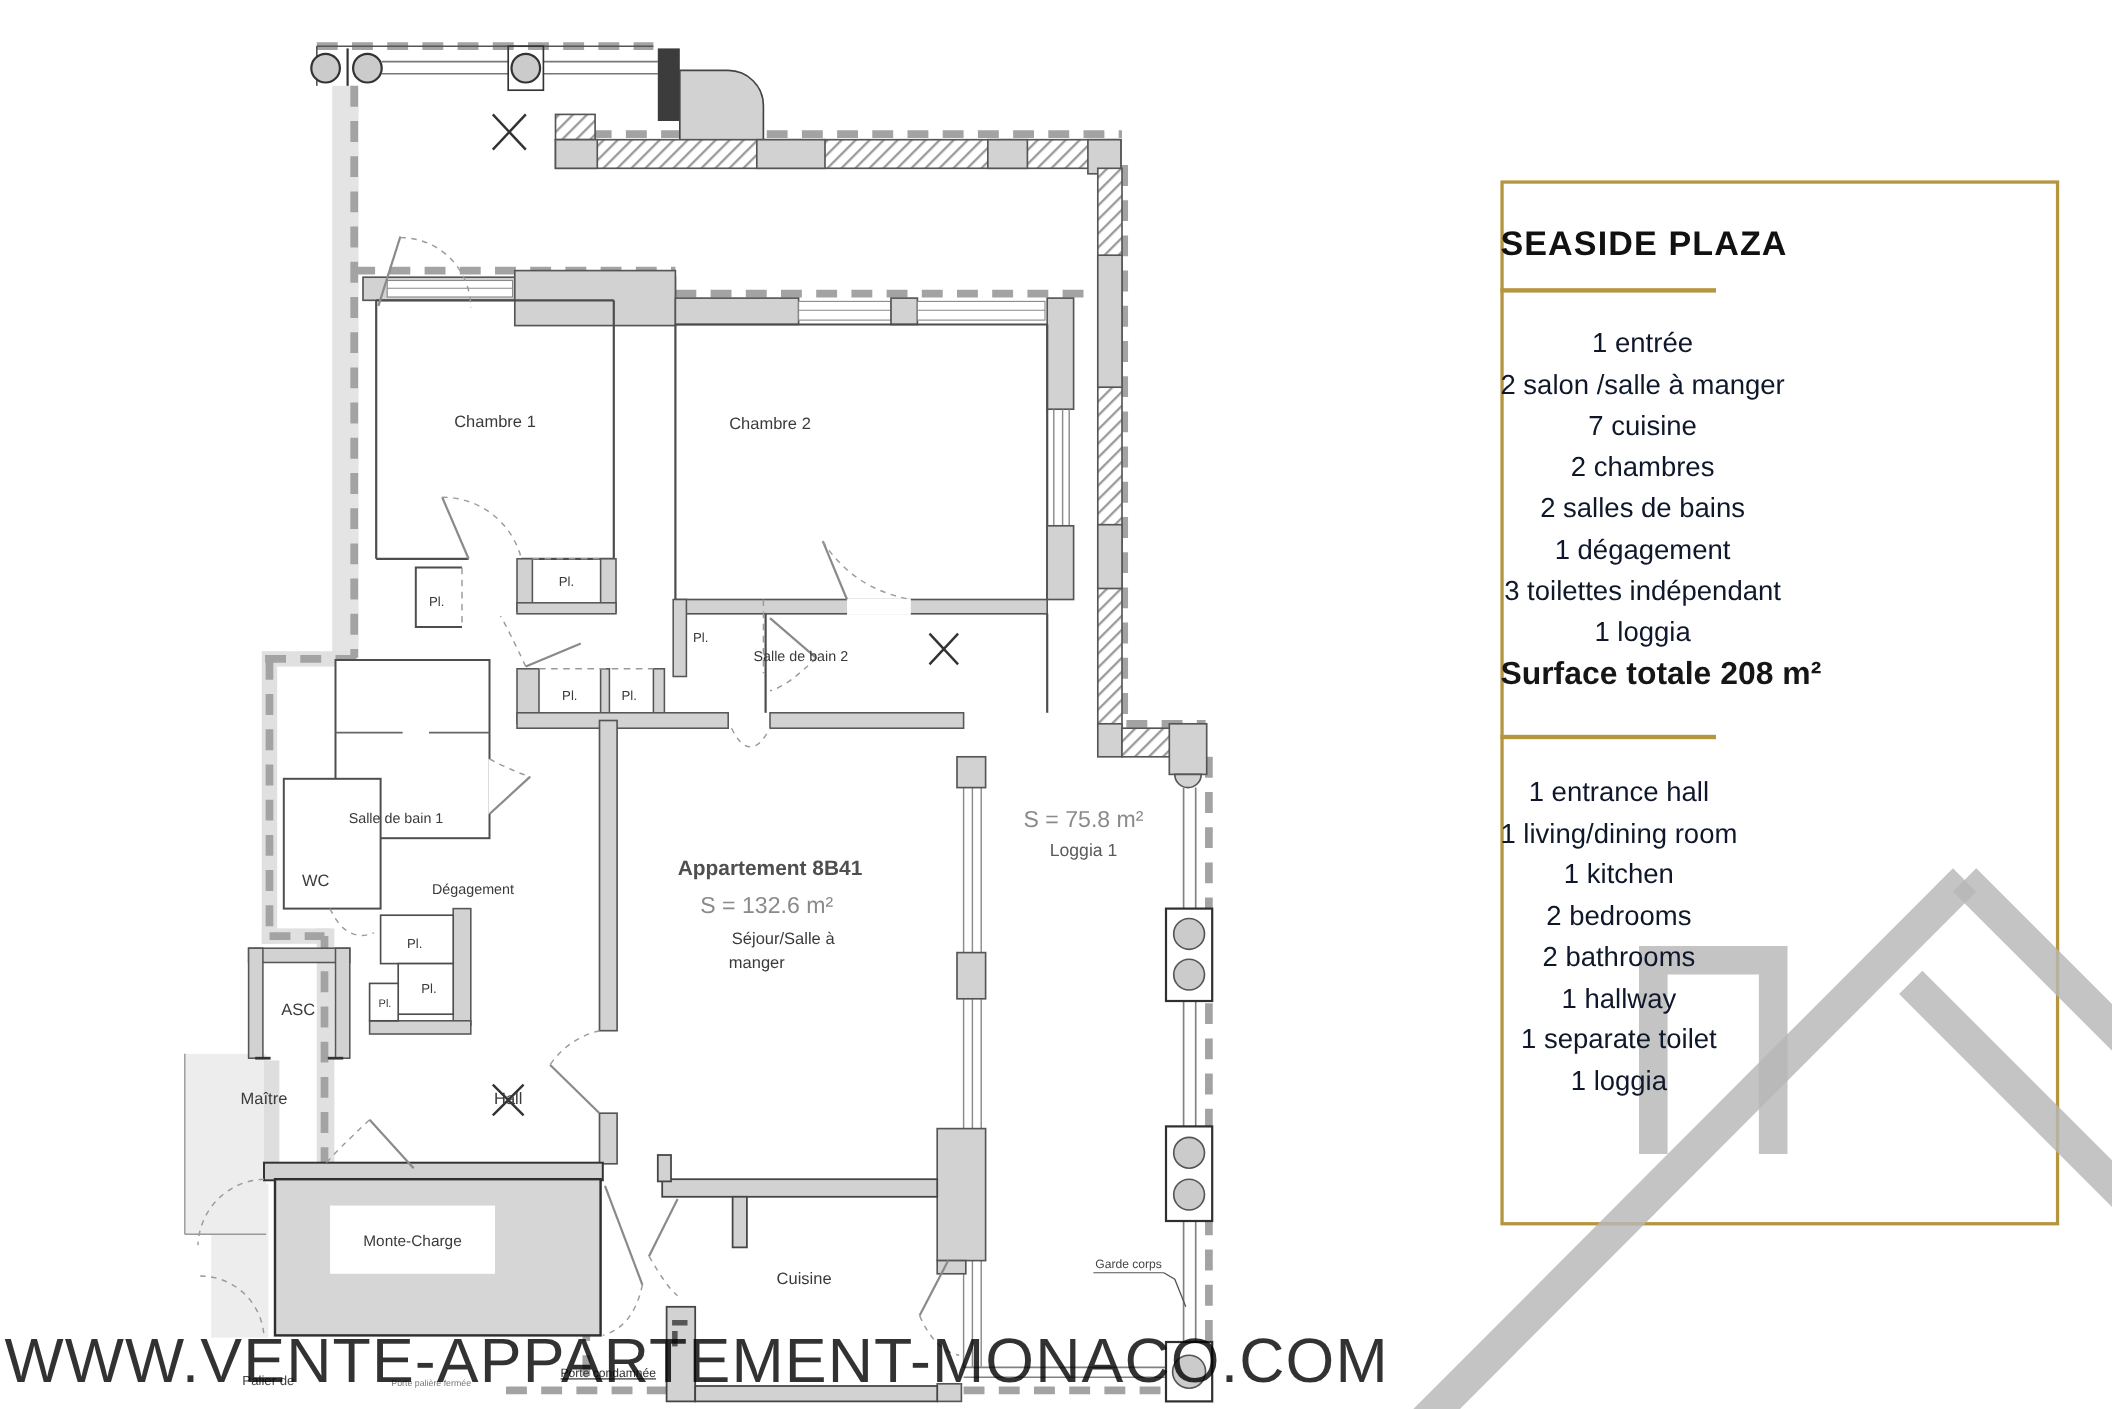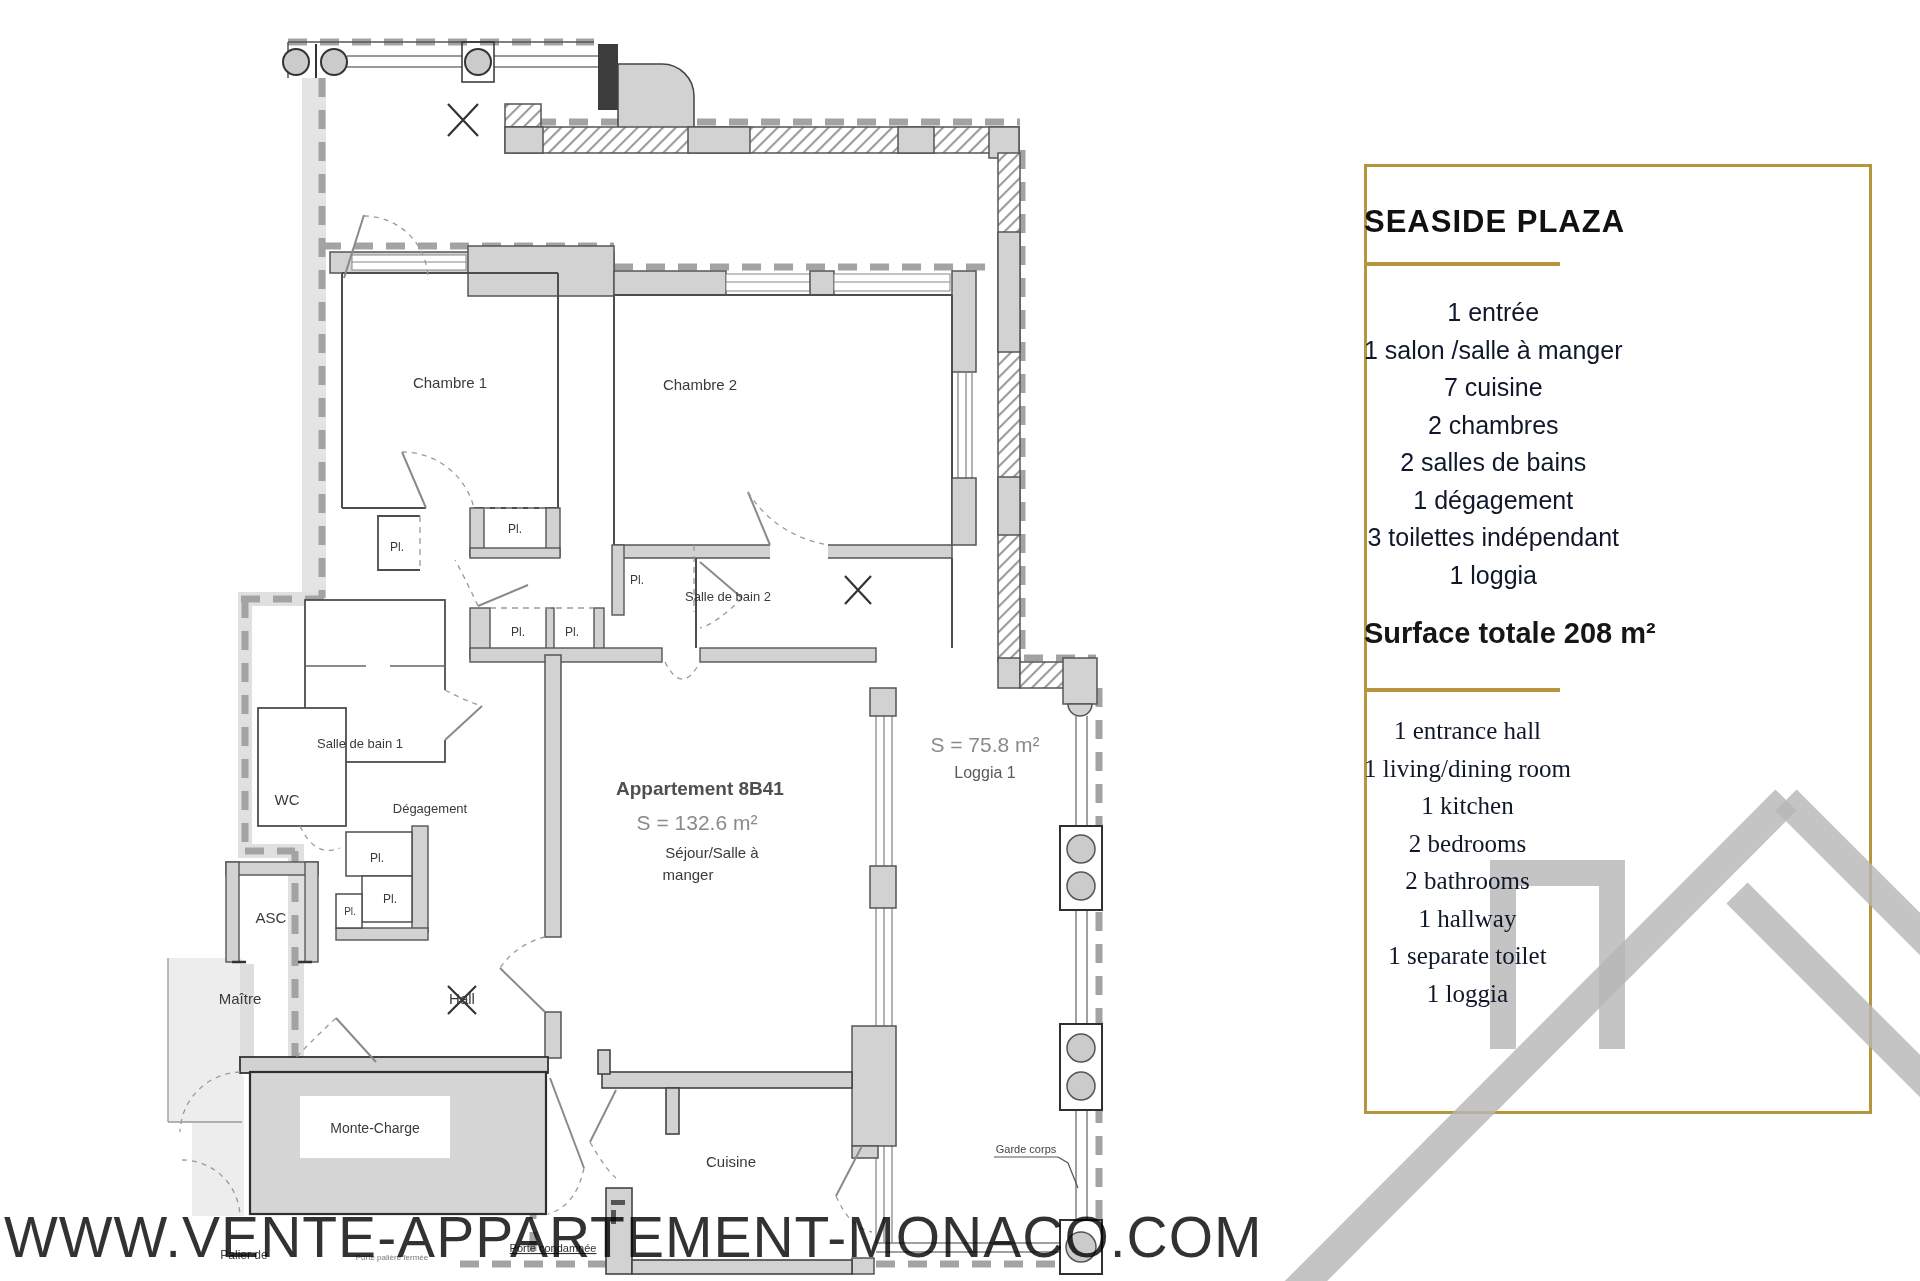--- a/index.html
+++ b/index.html
@@ -12,22 +12,22 @@
          border:3px solid #b6953f;box-sizing:border-box;z-index:3;}
   .logo-svg{position:absolute;left:0;top:0;z-index:4;pointer-events:none;}
   .panel-content{position:absolute;left:1364px;top:164px;width:508px;height:950px;z-index:5;
          display:flex;flex-direction:column;align-items:flex-start;text-align:center;color:#1f1f1f;}
   .panel-title{margin-top:38px;font-size:31px;font-weight:bold;letter-spacing:1px;line-height:40px;color:#111;}
   .gold-rule{width:196px;height:4px;background:#b6953f;border:none;}
   .rule1{margin-top:20px;}
   .rule2{margin-top:36px;}
   .list{margin-top:28px;font-size:25px;line-height:37.5px;color:#0f172a;}
   .list div{white-space:nowrap;}
-  .surface-fr{margin-top:20px;font-size:29px;font-weight:bold;line-height:38px;color:#161616;}
-  .list-en{margin-top:20px;font-family:Liberation Serif, serif;}
+  .surface-fr{font-size:29px;font-weight:bold;line-height:38px;color:#161616;}
+  .list-en{margin-top:30px;}
   .surface-en{margin-top:21px;font-size:30px;font-weight:bold;line-height:38px;color:#161616;}
   
   text{font-family:"Liberation Sans",sans-serif;fill:#3a3a3a;}
   .room{font-size:15px;}
   .small{font-size:12px;}
   .tiny{font-size:10px;}
   .area{fill:#8a8a8a;font-size:21px;}
 </style>
 </head>
 <body>
@@ -311,21 +311,21 @@
     <path d="M1737,893 L1958,1114" stroke-width="30"></path>
     <path d="M1503,1049 L1503,873 L1612,873 L1612,1049" stroke-width="26"></path>
   </g>
 </svg>
 
 <div class="panel-content">
   <div class="panel-title">SEASIDE PLAZA</div>
   <div class="gold-rule rule1"></div>
   <div class="list">
     <div>1 entrée</div>
-    <div>1 salon /salle à manger</div>
+    <div>2 salon /salle à manger</div>
     <div>7 cuisine</div>
     <div>2 chambres</div>
     <div>2 salles de bains</div>
     <div>1 dégagement</div>
     <div>3 toilettes indépendant</div>
     <div>1 loggia</div>
   </div>
   <div class="surface-fr">Surface totale 208 m²</div>
   <div class="gold-rule rule2"></div>
   <div class="list list-en">

